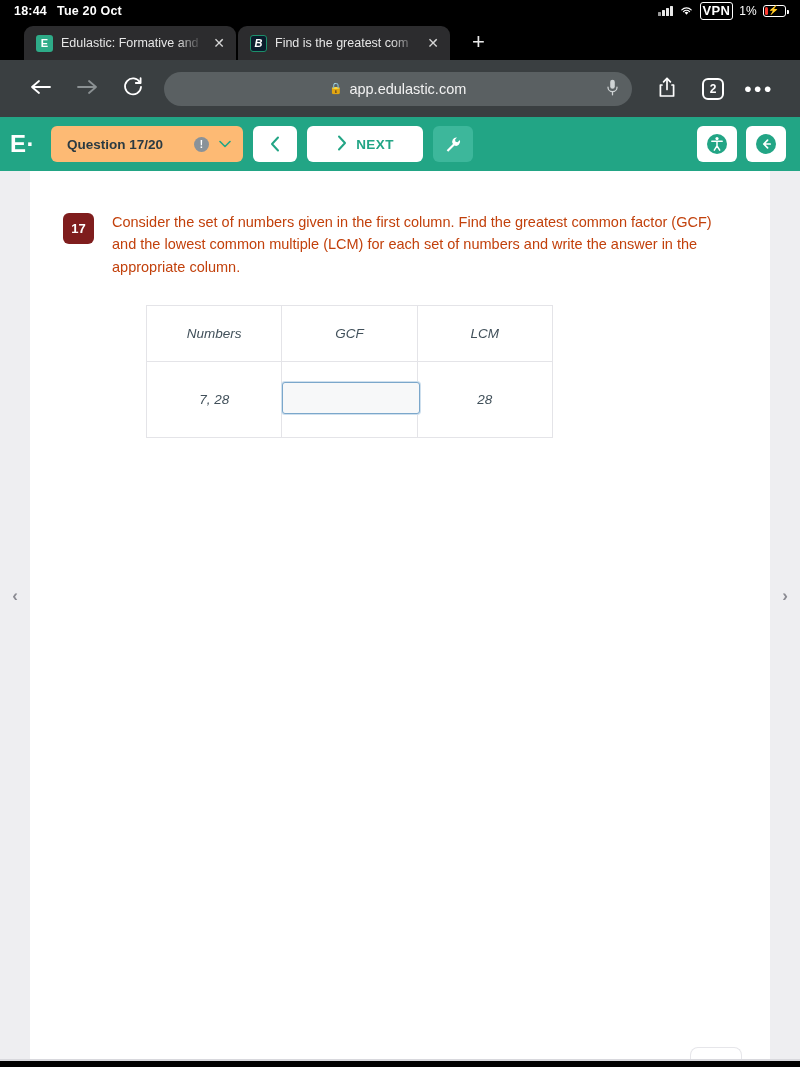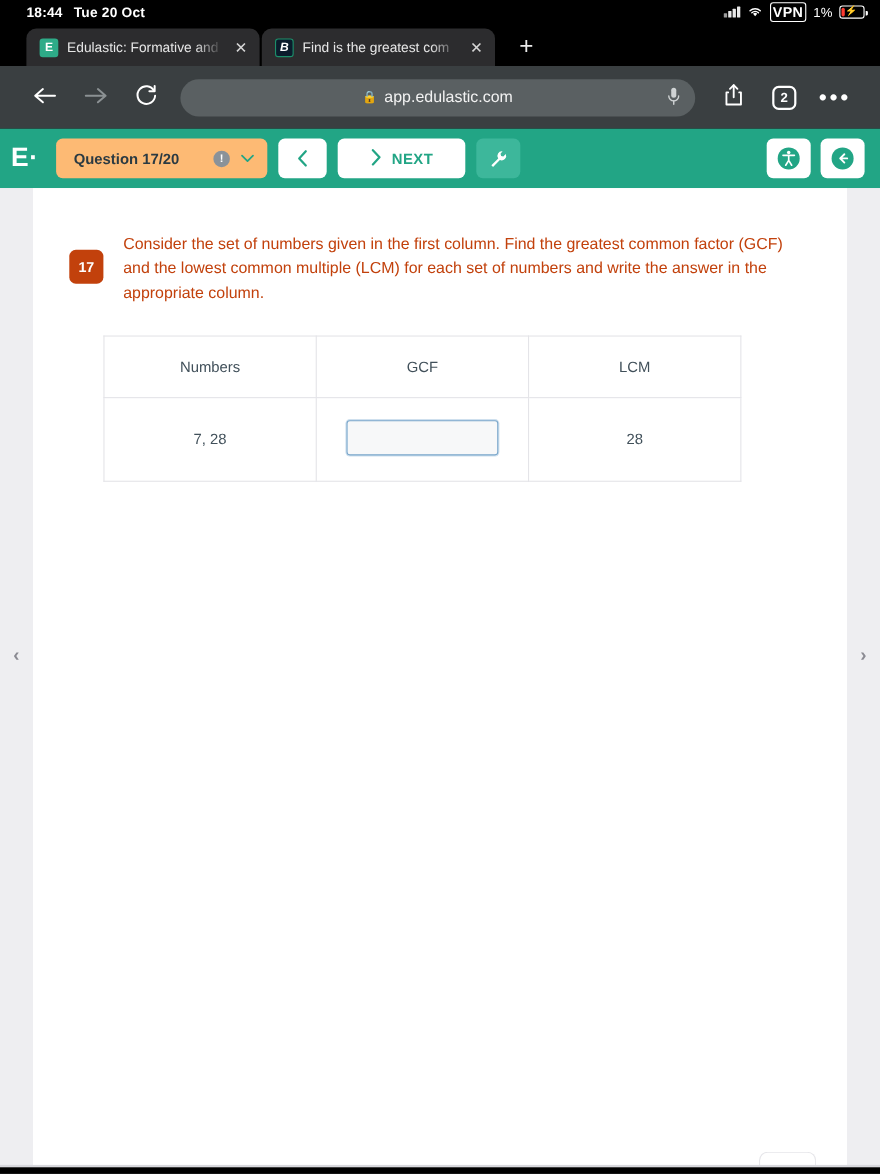--- a/index.html
+++ b/index.html
@@ -12,21 +12,21 @@
 
   
   .statusbar {
     height: 22px; width: 100%;
     background: #000; color: #fff;
     display: flex; align-items: center;
     padding: 0 14px;
     font-size: 12.5px; font-weight: 600;
     letter-spacing: .2px;
   }
-  .status-left { display: flex; align-items: flex-start; gap: 10px; margin-left: 10px; }
+  .status-left { display: flex; align-items: flex-start; gap: 10px; }
   .status-right { margin-left: auto; display: flex; align-items: center; gap: 6px; }
   .sig { display: flex; align-items: flex-end; gap: 1.5px; height: 10px; }
   .sig i { width: 2.5px; background: #9a9a9a; border-radius: .5px; display: block; }
   .sig i:nth-child(1){height:4px;} .sig i:nth-child(2){height:6px;background:#e8e8e8;}
   .sig i:nth-child(3){height:8px;background:#e8e8e8;} .sig i:nth-child(4){height:10px;background:#e8e8e8;}
   .vpnbadge {
     border: 1.3px solid #fff; border-radius: 3px;
     font-size: 13px; font-weight: 700; padding: 0.5px 2px;
     line-height: 1.1; letter-spacing: .3px;
   }
@@ -129,29 +129,29 @@
   .page { position: relative; height: 890px; background:#f0f0f2; display:flex; }
   .gutter { width: 30px; background:#eeeef1; position: relative; flex:none; }
   .gutter .arrow {
     position:absolute; top: 415px; width:100%; text-align:center;
     color:#8b8b93; font-size:17px; font-weight:700;
   }
   .card { flex:1; background:#fff; position: relative; overflow: hidden; }
 
   .qrow { display:flex; gap:18px; padding: 40px 40px 0 33px; }
   .qnum {
-    width: 31px; height:31px; background:#c2410c; color:#fff; border-radius:6px;
+    width: 31px; height:31px; background:#7f1d1d; color:#fff; border-radius:6px;
     display:flex;align-items:center;justify-content:center;
-    font-size:13px; font-weight:700; flex:none; margin-top: 16px; text-align: right;
+    font-size:13px; font-weight:700; flex:none; margin-top: 2px; text-align: right;
   }
   .qtext { color:#c2410c; font-size:14.5px; line-height:1.55; max-width: 600px; }
 
   table.gcf {
-    border-collapse: collapse; margin: 27px 0 0 64px;
-    width: 580px; table-layout: fixed;
+    border-collapse: collapse; margin: 27px 0 0 116px;
+    width: 407px; table-layout: fixed; font-style: italic;
   }
   table.gcf td {
     border: 1px solid #e4e4e8; text-align:center; vertical-align: middle;
     color:#41505a; font-size:13.5px;
   }
   table.gcf tr.head td { height: 56px; }
   table.gcf tr.body td { height: 76px; }
   .cellbox {
     display:inline-block; width: 138px; height: 32px;
     background:#f7f7f8; border:1px solid #b9bcc0; border-radius:3px;

